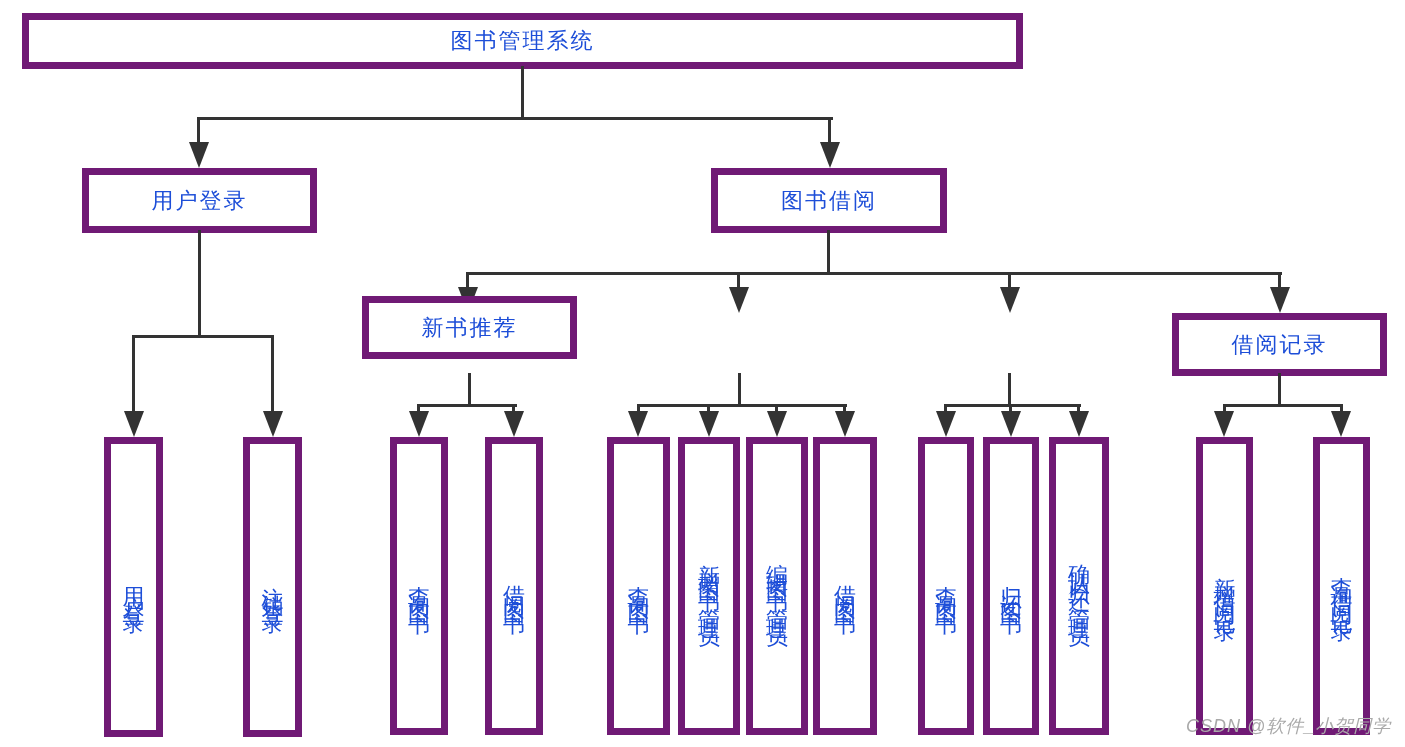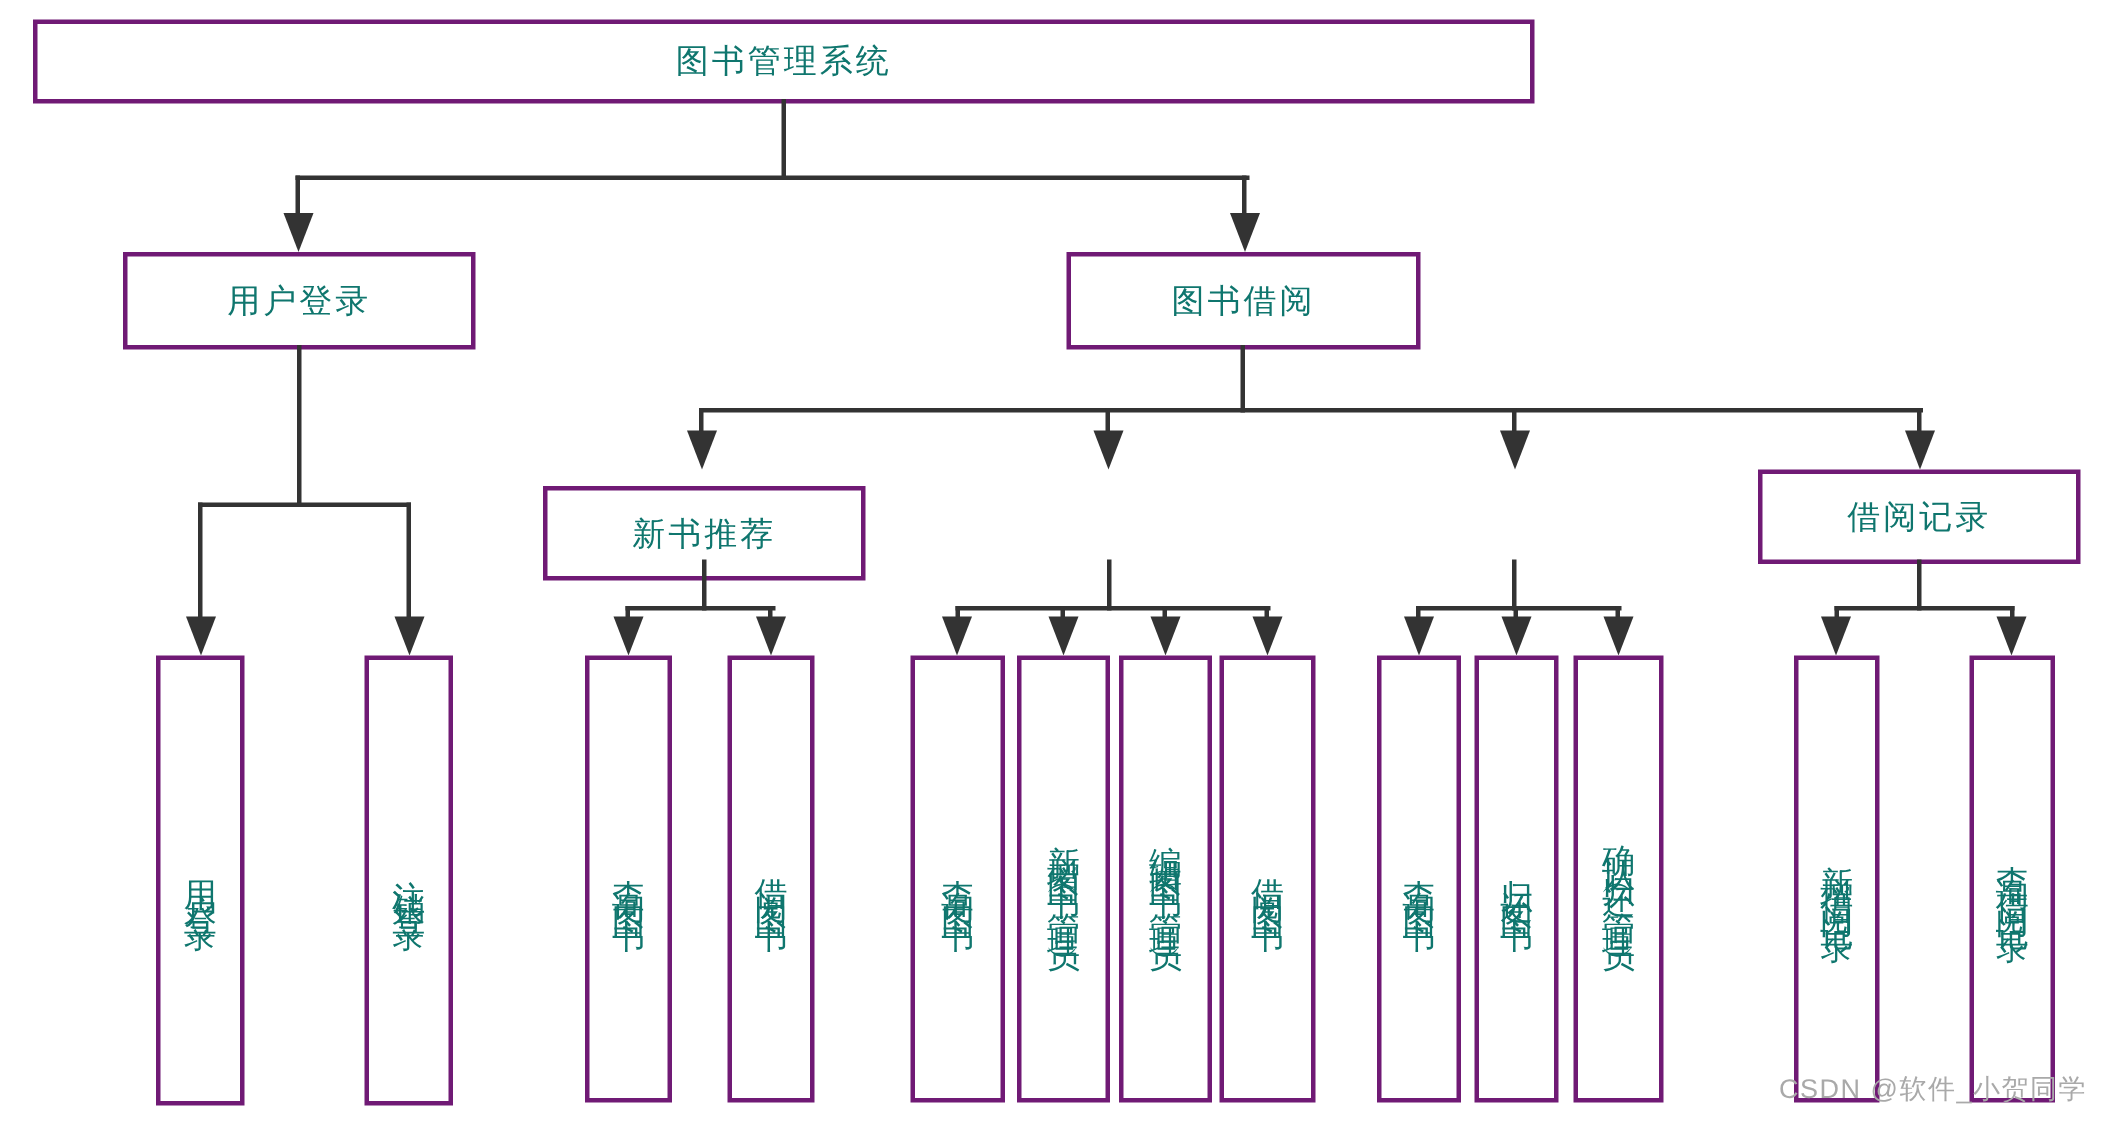--- a/index.html
+++ b/index.html
@@ -6,24 +6,24 @@
   .canvas{
     position:relative;
     width:1405px;height:747px;
     background:#ffffff;
     font-family:"Liberation Sans","DejaVu Sans",sans-serif;
     overflow:hidden;
   }
   .b{
     position:absolute;
     box-sizing:border-box;
-    border:3px solid #701a75;
+    border:7px solid #701a75;
     background:#ffffff;
     display:flex;align-items:center;justify-content:center;
-    color:#0f766e;
+    color:#1d4ed8;
     font-size:21px;
     letter-spacing:2px;
   }
   .hb{font-size:22px;}
   .vb{
     writing-mode:vertical-rl;
     text-orientation:mixed;
     font-size:22px;
     letter-spacing:9px;
     line-height:1;
@@ -37,20 +37,21 @@
     border-top:26px solid #333333;
   }
   .wm{
     position:absolute;
     left:1186px;top:714px;
     font-size:18px;
     color:#a9a9a9;
     letter-spacing:1px;
     white-space:nowrap;
     z-index:5;
+    font-style:italic;
   }
 </style>
 </head>
 <body>
 
 <div class="canvas">
 
   <div class="b hb" style="left:22px;top:13px;width:1001px;height:56px">图书管理系统</div>
 
   <div class="ln" style="left:521px;top:66px;width:3px;height:52px"></div>
@@ -74,21 +75,21 @@
   <div class="ln" style="left:466px;top:272px;width:816px;height:3px"></div>
   <div class="ln" style="left:466px;top:272px;width:3px;height:20px"></div>
   <div class="ar" style="left:458px;top:287px"></div>
   <div class="ln" style="left:737px;top:272px;width:3px;height:20px"></div>
   <div class="ar" style="left:729px;top:287px"></div>
   <div class="ln" style="left:1008px;top:272px;width:3px;height:20px"></div>
   <div class="ar" style="left:1000px;top:287px"></div>
   <div class="ln" style="left:1278px;top:272px;width:3px;height:20px"></div>
   <div class="ar" style="left:1270px;top:287px"></div>
 
-  <div class="b hb" style="left:362px;top:324px;width:215px;height:63px">新书推荐</div>
+  <div class="b hb" style="left:362px;top:296px;width:215px;height:63px">新书推荐</div>
   <div class="b hb" style="left:1172px;top:313px;width:215px;height:63px">借阅记录</div>
 
   <div class="ln" style="left:468px;top:373px;width:3px;height:34px"></div>
   <div class="ln" style="left:417px;top:404px;width:100px;height:3px"></div>
   <div class="ln" style="left:417px;top:404px;width:3px;height:10px"></div>
   <div class="ar" style="left:409px;top:411px"></div>
   <div class="ln" style="left:512px;top:404px;width:3px;height:10px"></div>
   <div class="ar" style="left:504px;top:411px"></div>
 
   <div class="ln" style="left:738px;top:373px;width:3px;height:34px"></div>

